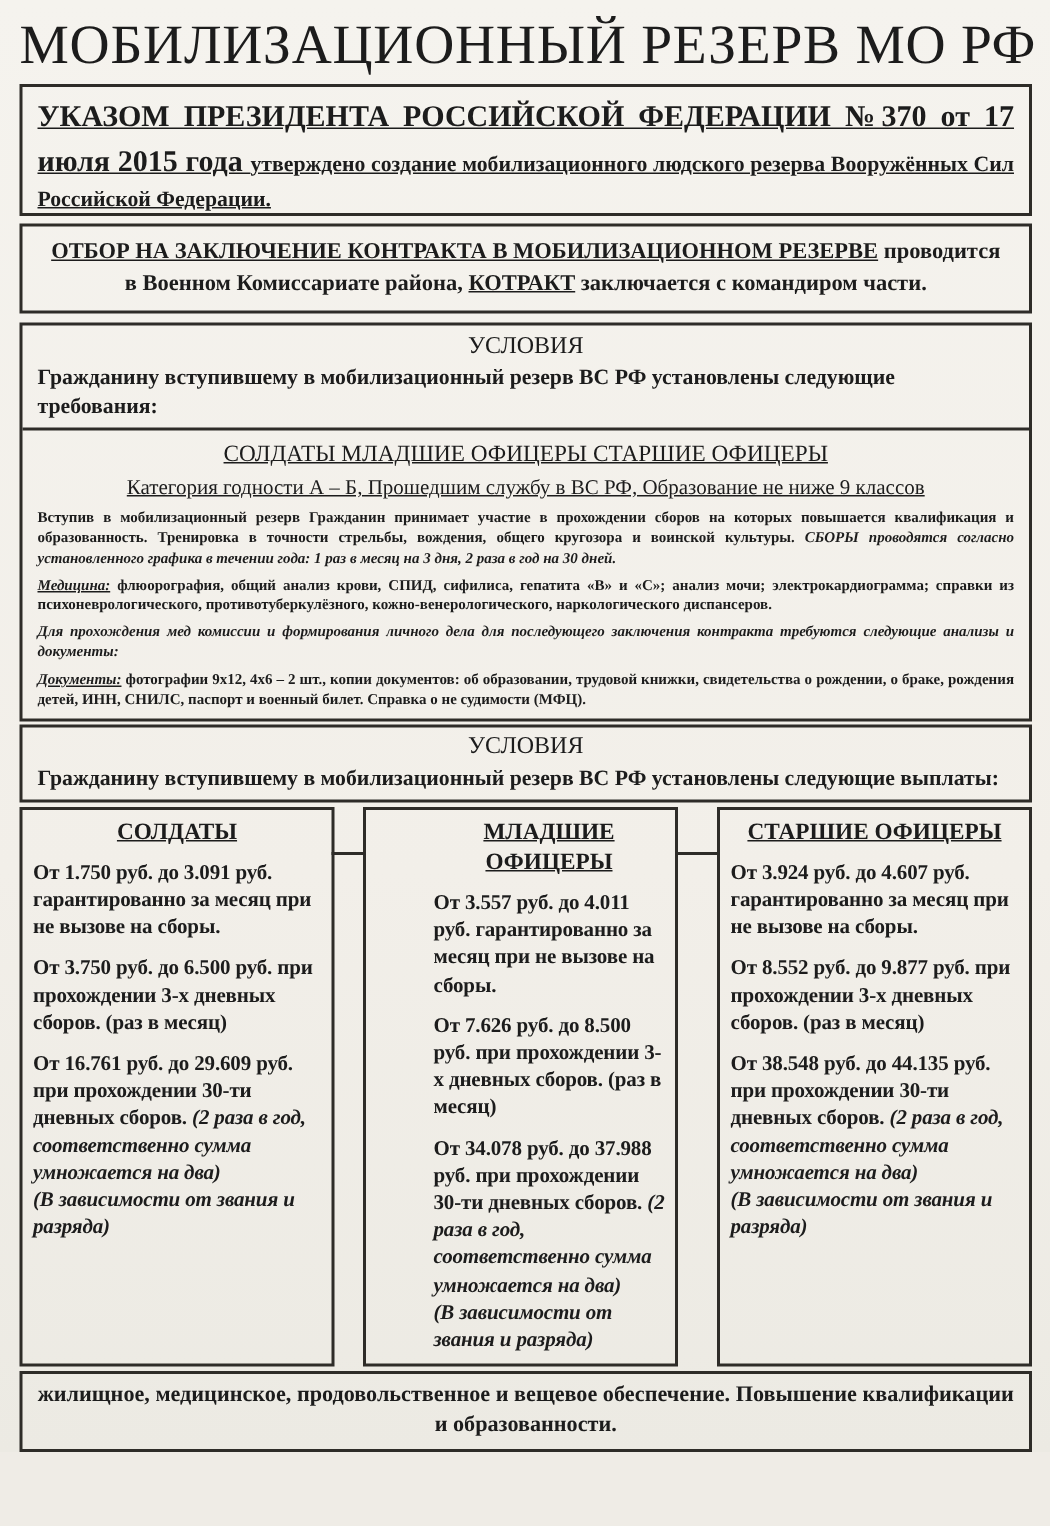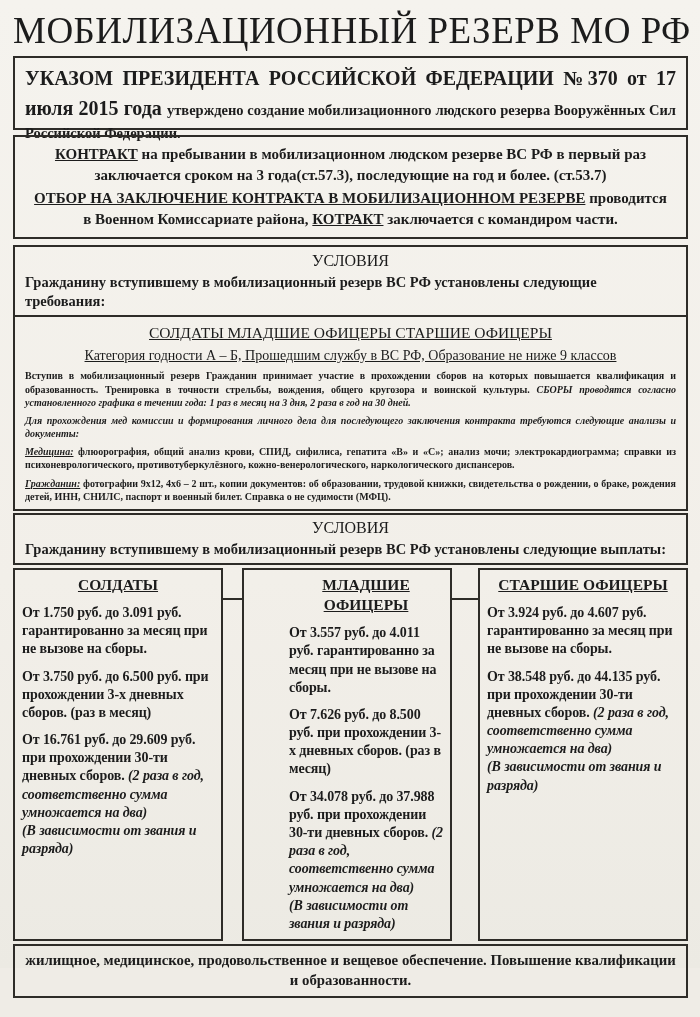--- a/index.html
+++ b/index.html
@@ -31,21 +31,21 @@
     padding: 5px 10px;
     background: transparent;
   }
   .just { text-align: justify; }
   .center { text-align: center; }
   .i { font-style: italic; }
   .u { text-decoration: underline; }
   p { margin: 0; }
 
   
-  .decree { margin-bottom: 5px; min-height: 74px; }
+  .decree { margin-bottom: 5px; min-height: 74px; text-decoration: underline; }
   .decree p { font-weight: bold; font-size: 14.5px; line-height: 1.5; }
   .decree .big { font-size: 20px; }
 
   
   .contract { margin-bottom: 6px; padding: 7px 14px; }
   .contract p { font-weight: bold; font-size: 15px; line-height: 1.38; text-align: center; }
   .contract p + p { margin-top: 3px; }
 
   
   .req { padding: 0; }
@@ -88,44 +88,41 @@
   <div class="doc-title">МОБИЛИЗАЦИОННЫЙ РЕЗЕРВ МО РФ</div>
 
   <div class="box decree">
     <p class="just">
       <span class="big">УКАЗОМ ПРЕЗИДЕНТА РОССИЙСКОЙ ФЕДЕРАЦИИ №370 от 17 июля 2015 года </span><span>утверждено создание мобилизационного людского резерва Вооружённых Сил Российской Федерации.</span>
     </p>
   </div>
 
   <div class="box contract">
     <p>
-      <span class="u">КОНТРАКТ</span><span> на пребывании в мобилизационном людском резерве ВС РФ в первый раз заключается сроком на 3 года(ст.57.3), последующие на год и более. (ст.53.7)</span>
-    </p>
-    <p>
       <span class="u">ОТБОР НА ЗАКЛЮЧЕНИЕ КОНТРАКТА В МОБИЛИЗАЦИОННОМ РЕЗЕРВЕ</span><span> проводится в Военном Комиссариате района, </span><span class="u">КОТРАКТ</span><span> заключается с командиром части.</span>
     </p>
   </div>
 
   <div class="box req">
     <div class="req-head">
       <div class="h-center">УСЛОВИЯ</div>
       <div class="intro">Гражданину вступившему в мобилизационный резерв ВС РФ установлены следующие требования:</div>
     </div>
     <div class="req-body">
       <div class="h-center u ranks-title">СОЛДАТЫ МЛАДШИЕ ОФИЦЕРЫ СТАРШИЕ ОФИЦЕРЫ</div>
       <div class="h-center u cat">Категория годности А – Б, Прошедшим службу в ВС РФ, Образование не ниже 9 классов</div>
       <p class="just">
         <span>Вступив в мобилизационный резерв Гражданин принимает участие в прохождении сборов на которых повышается квалификация и образованность. Тренировка в точности стрельбы, вождения, общего кругозора и воинской культуры. </span><span class="i">СБОРЫ проводятся согласно установленного графика в течении года: 1 раз в месяц на 3 дня, 2 раза в год на 30 дней.</span>
       </p>
-      <p class="just i">Для прохождения мед комиссии и формирования личного дела для последующего заключения контракта требуются следующие анализы и документы:</p>
       <p class="just">
         <span class="i u">Медицина:</span><span> флюорография, общий анализ крови, СПИД, сифилиса, гепатита «В» и «С»; анализ мочи; электрокардиограмма; справки из психоневрологического, противотуберкулёзного, кожно-венерологического, наркологического диспансеров.</span>
       </p>
+      <p class="just i">Для прохождения мед комиссии и формирования личного дела для последующего заключения контракта требуются следующие анализы и документы:</p>
       <p class="just">
-        <span class="i u">Гражданин:</span><span> фотографии 9х12, 4х6 – 2 шт., копии документов: об образовании, трудовой книжки, свидетельства о рождении, о браке, рождения детей, ИНН, СНИЛС,   паспорт и военный билет. Справка о не судимости (МФЦ).</span>
+        <span class="i u">Документы:</span><span> фотографии 9х12, 4х6 – 2 шт., копии документов: об образовании, трудовой книжки, свидетельства о рождении, о браке, рождения детей, ИНН, СНИЛС,   паспорт и военный билет. Справка о не судимости (МФЦ).</span>
       </p>
     </div>
   </div>
 
   <div class="box pay-head">
     <div class="h-center">УСЛОВИЯ</div>
     <div class="intro">Гражданину вступившему в мобилизационный резерв ВС РФ установлены следующие выплаты:</div>
   </div>
 
   <div class="cols">
@@ -148,20 +145,21 @@
       <p>От 7.626 руб. до 8.500 руб. при прохождении 3-х дневных сборов. (раз в месяц)</p>
       <p>
         <span>От 34.078 руб. до 37.988 руб. при прохождении 30-ти дневных сборов. </span><span class="i">(2 раза в год, соответственно сумма умножается на два)</span>
         <span class="i block">(В зависимости от звания и разряда)</span>
       </p>
     </div>
 
     <div class="col col-3">
       <div class="col-title u">СТАРШИЕ ОФИЦЕРЫ</div>
       <p>От 3.924 руб. до 4.607 руб. гарантированно за месяц при не вызове на сборы.</p>
+      <p>От 8.552 руб. до 9.877 руб. при прохождении 3-х дневных сборов. (раз в месяц)</p>
       <p>
         <span>От 38.548 руб. до 44.135 руб. при прохождении 30-ти дневных сборов. </span><span class="i">(2 раза в год, соответственно сумма умножается на два)</span>
         <span class="i block">(В зависимости от звания и разряда)</span>
       </p>
     </div>
   </div>
 
   <div class="box social">
     <div class="center intro" style="text-align:center;">жилищное, медицинское, продовольственное и вещевое обеспечение. Повышение квалификации и образованности.</div>
   </div>

